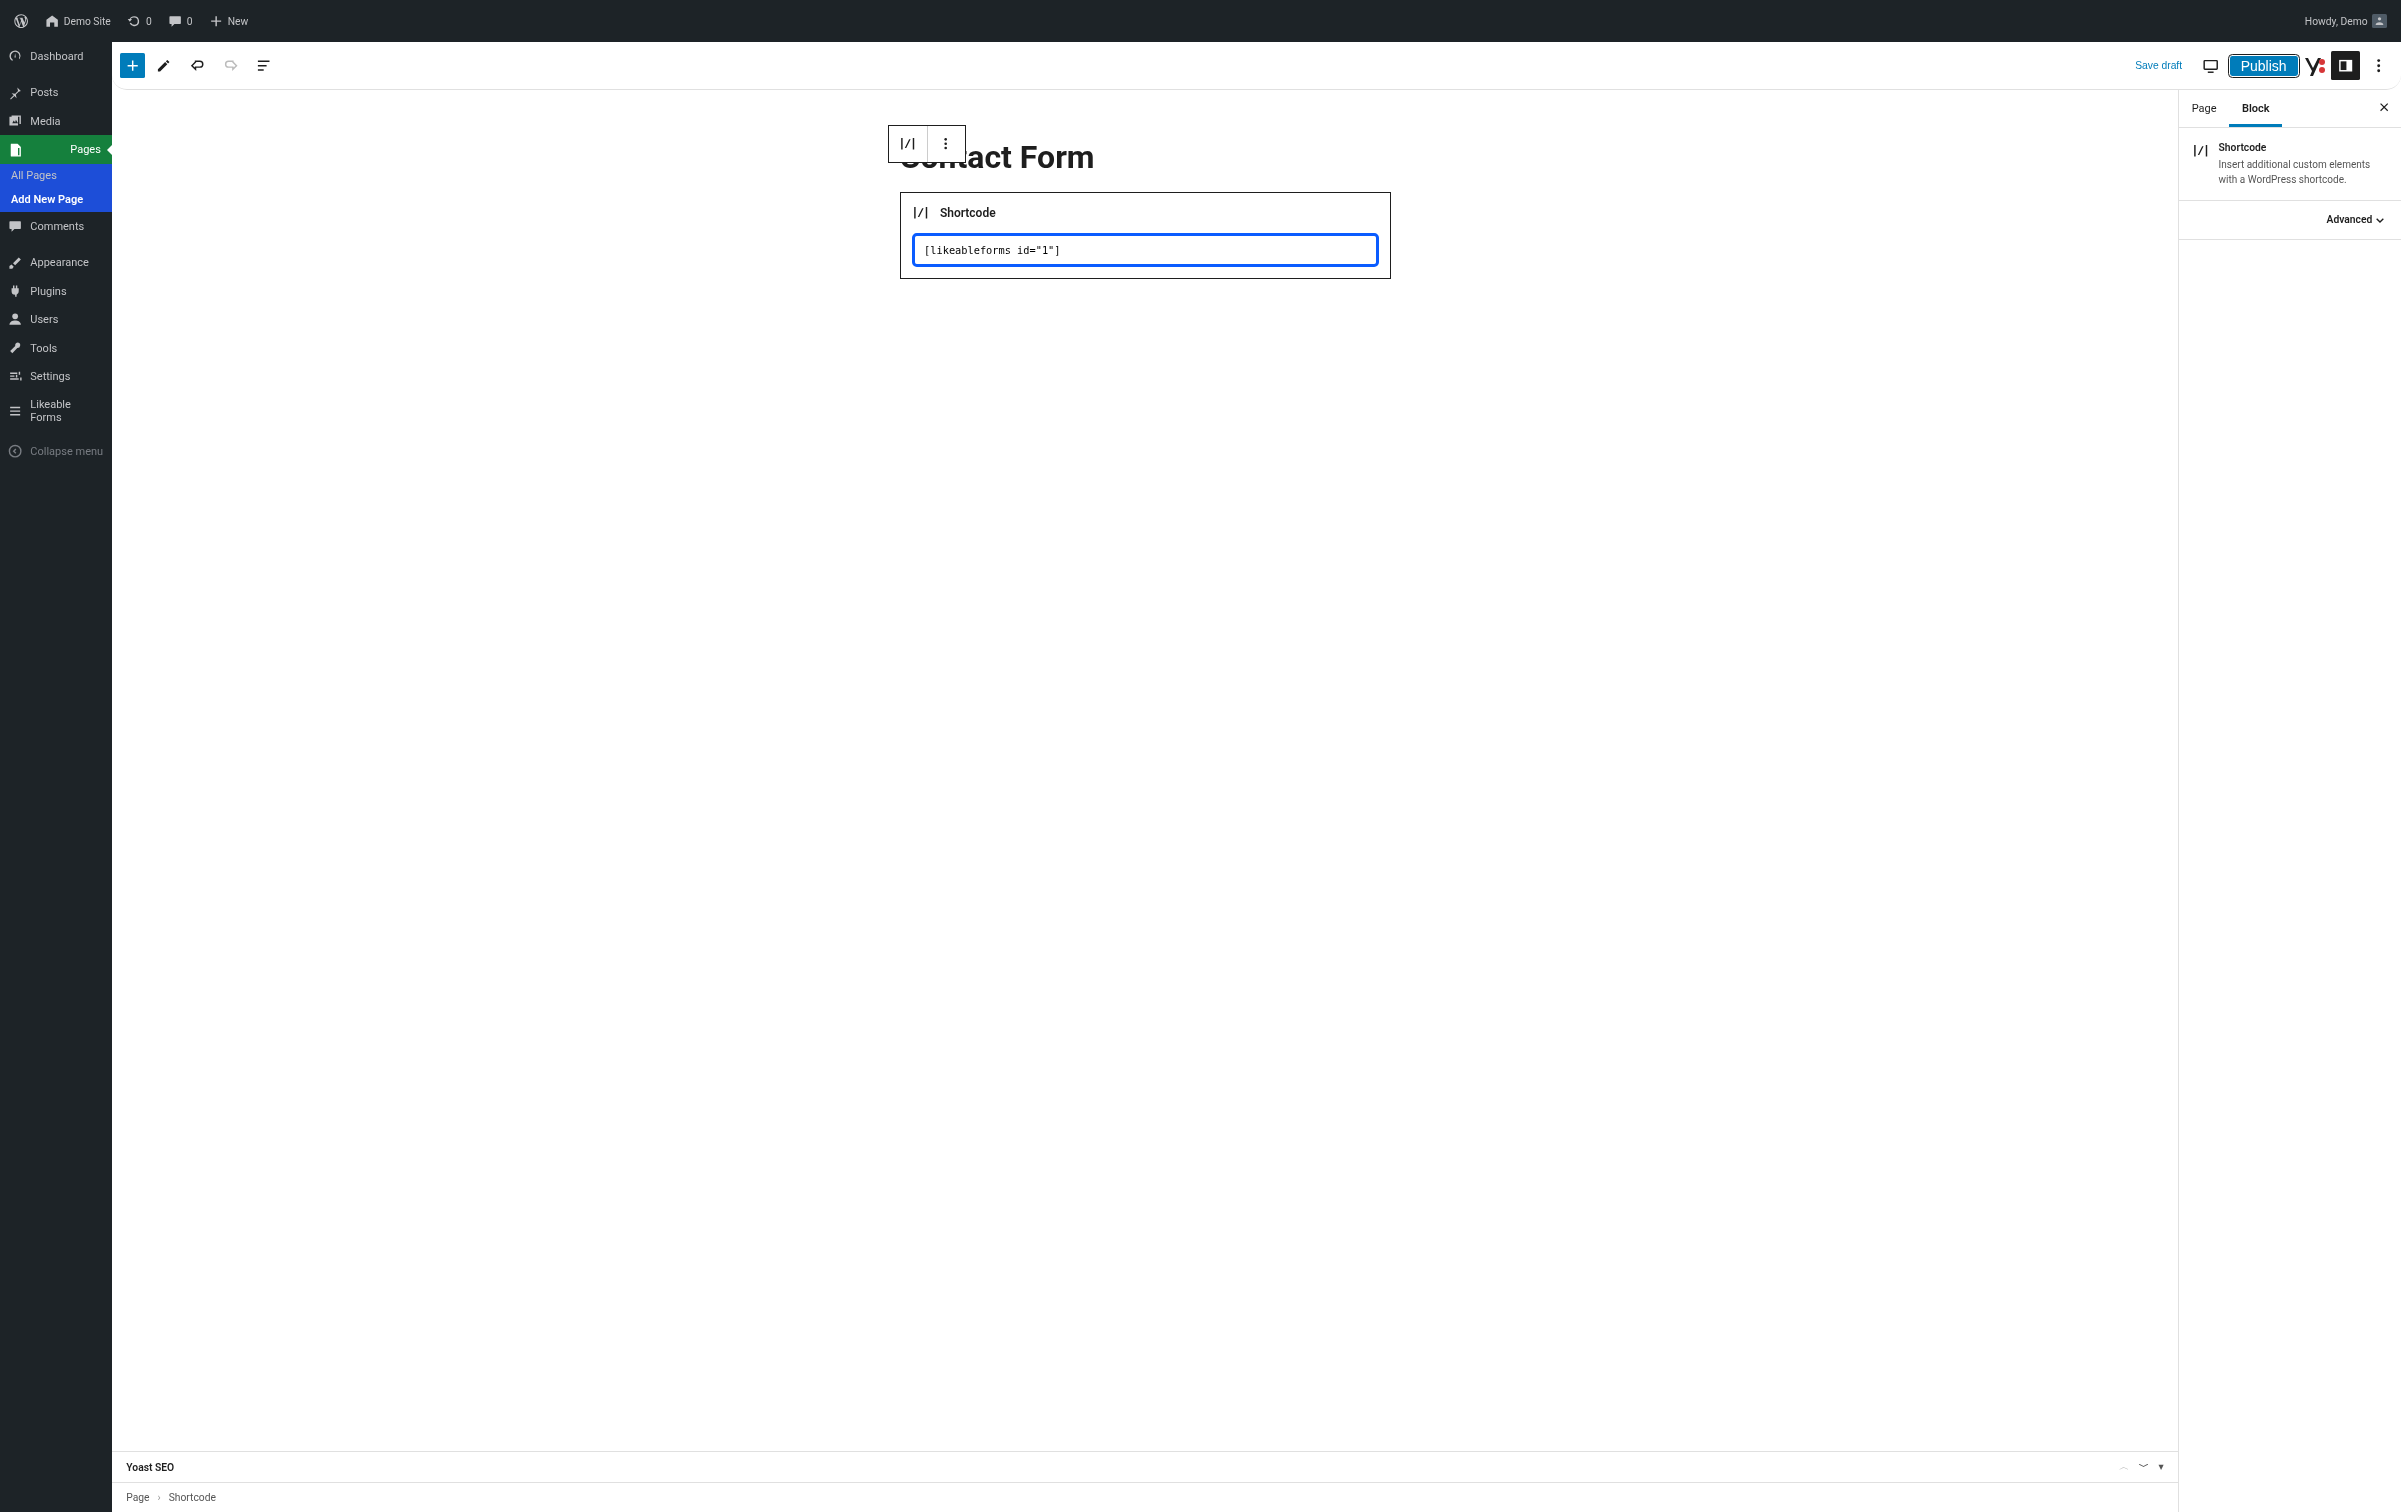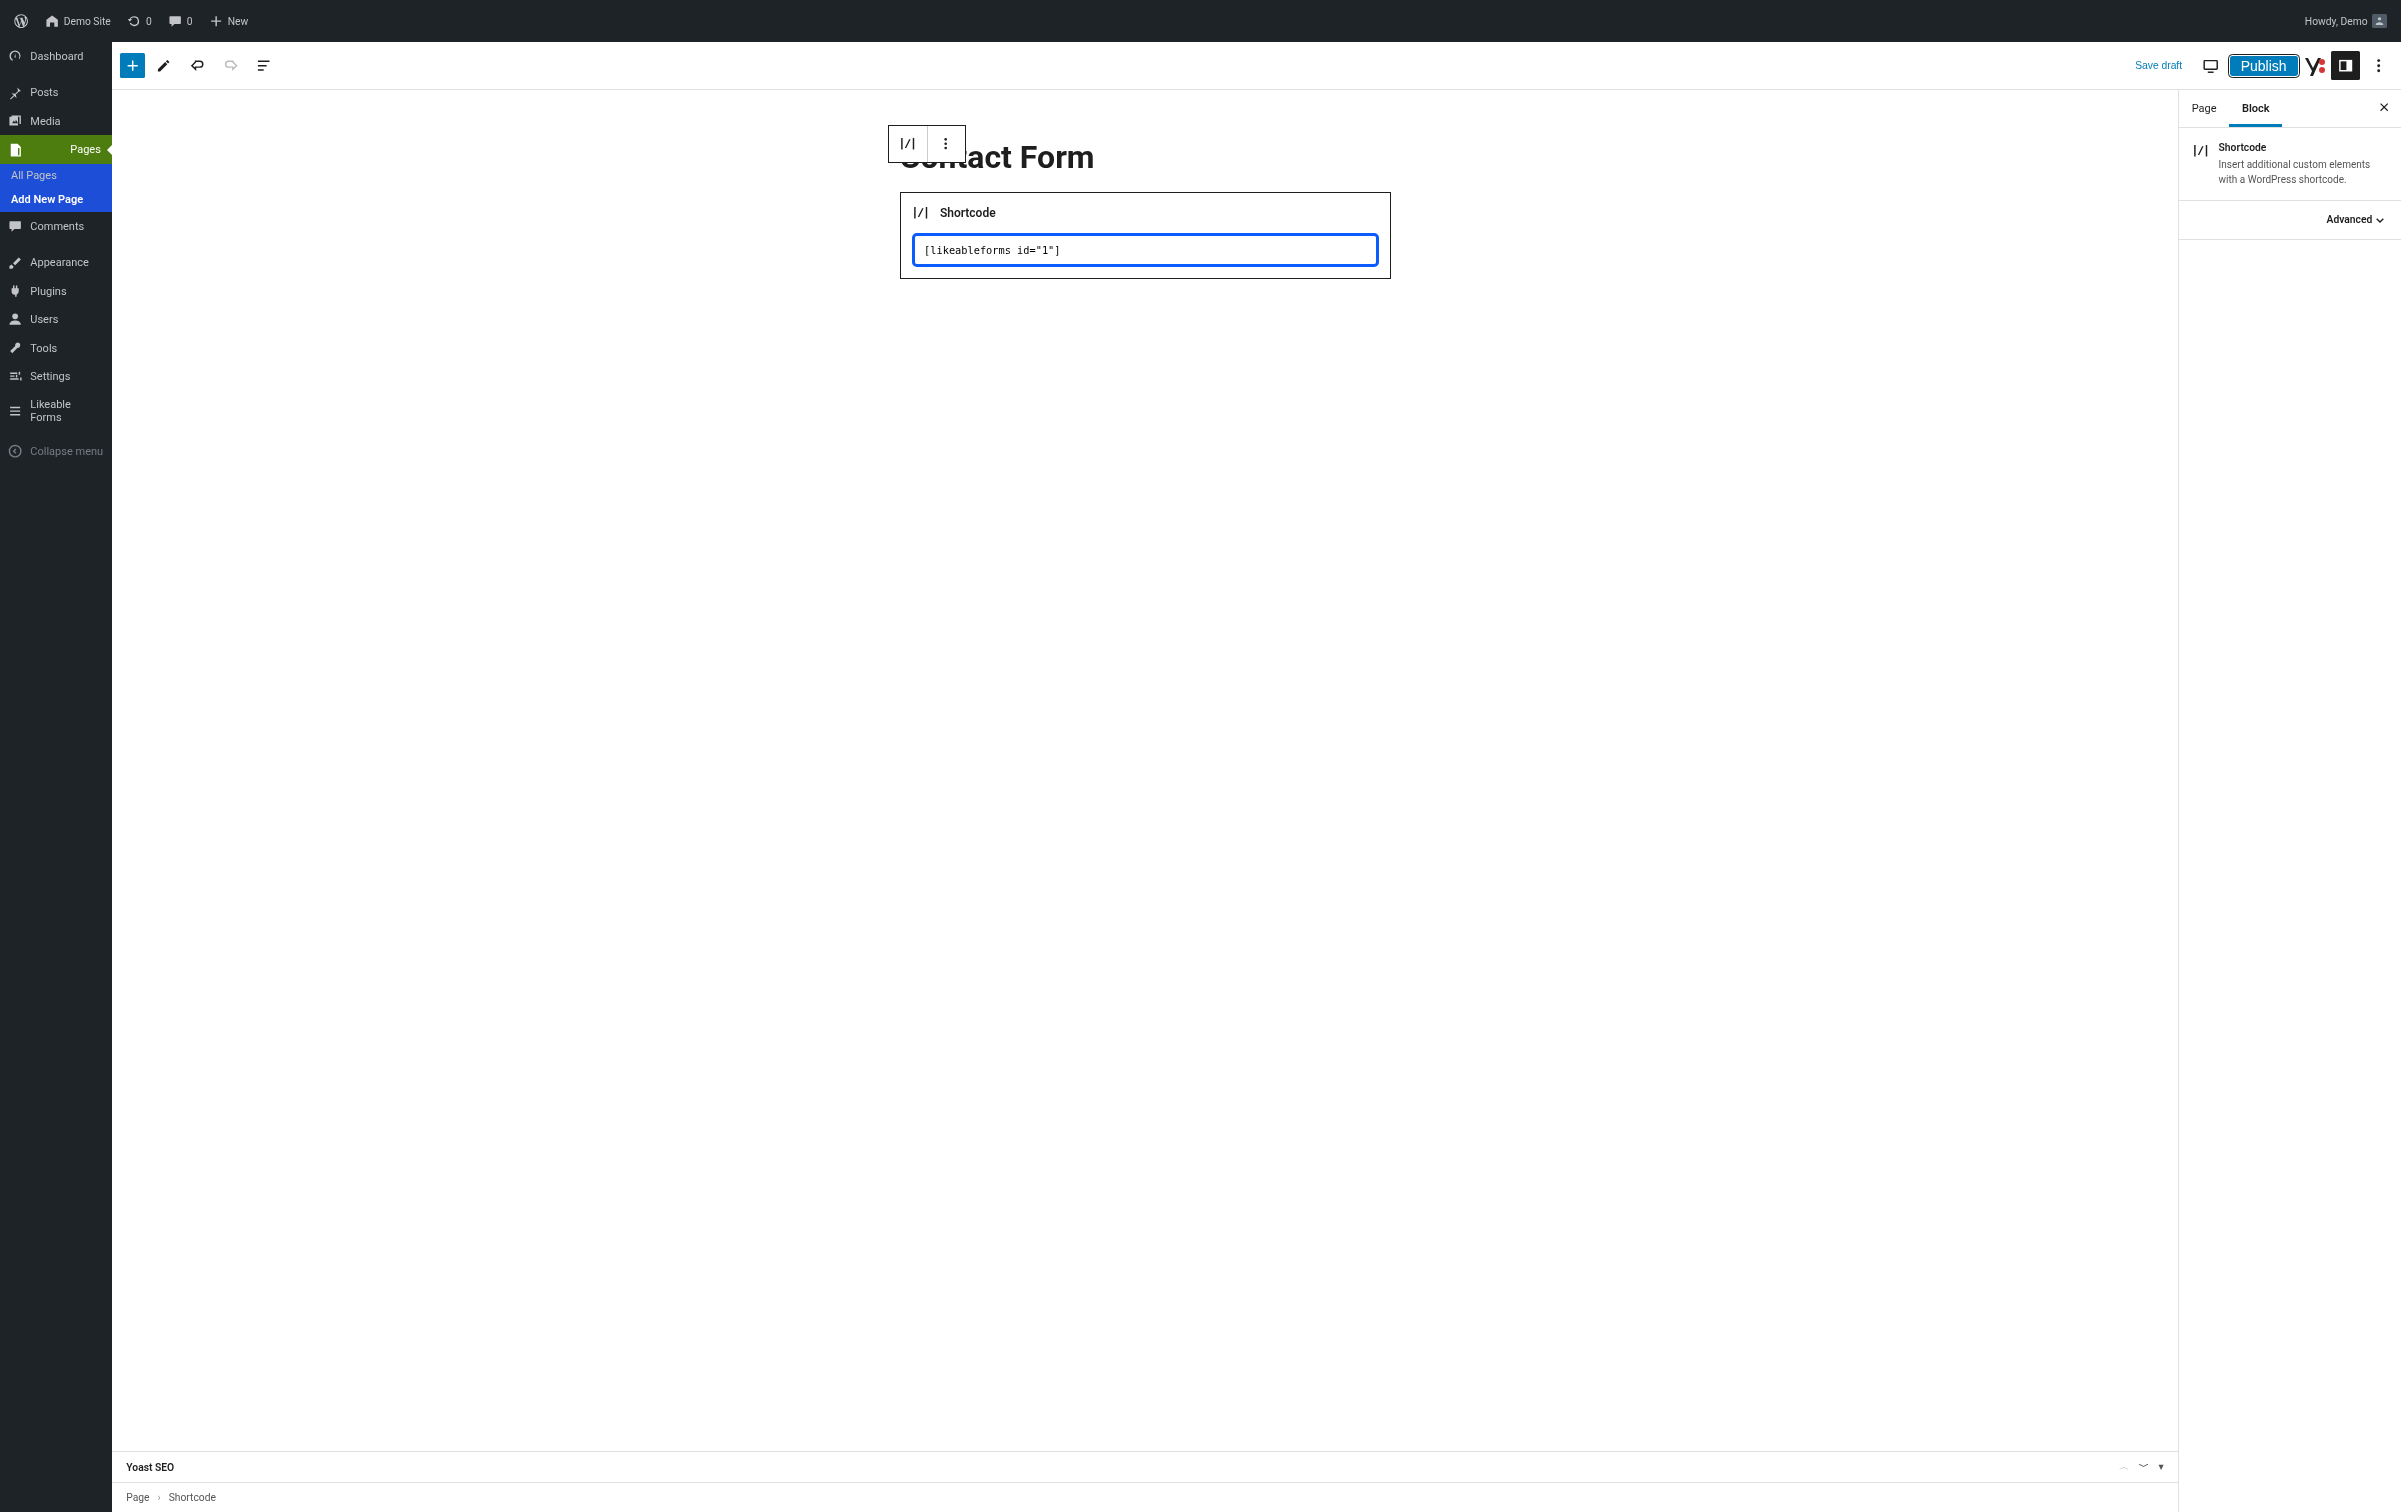--- a/index.html
+++ b/index.html
@@ -12,31 +12,31 @@
   .adminbar .ab-item { display: flex; align-items: center; gap: 4.8px; padding: 0 8px; height: 25px; cursor: pointer; color: #c3c4c7; }
   .adminbar svg { width: 14.3px; height: 14.3px; fill: currentColor; }
   .adminbar .avatar { width: 14.3px; height: 14.3px; background: #4f5b66; border-radius: 1.6px; display:flex;align-items:center;justify-content:center; }
 
   
   .app { flex: 1; display: flex; min-height: 0; }
 
   
   .adminmenu { width: 112px; background: #1d2327; color: #c3c4c7; display: flex; flex-direction: column; font-size: 11px; }
   .adminmenu .mi { display: flex; align-items: center; gap: 8px; padding: 7.1px 8px; cursor: pointer; color: #c3c4c7; position: relative; }
-  .adminmenu .mi.active { background: #4d7c0f; color: #fff; gap: 48px; }
+  .adminmenu .mi.active { background: #15803d; color: #fff; gap: 48px; }
   .adminmenu .mi.active::after { content:""; position:absolute; right:-0.8px; top:50%; transform:translateY(-50%); border:6.3px solid transparent; border-right-color:#fff; }
   .adminmenu .mi svg { width: 14.3px; height: 14.3px; fill: currentColor; flex-shrink: 0; }
   .adminmenu .submenu { background: #1d4ed8; }
   .adminmenu .submenu .si { padding: 5.5px 8px 5.5px 11px; cursor: pointer; color: #c3c4c7; }
   .adminmenu .submenu .si.current { color: #fff; font-weight: 600; }
   .adminmenu .collapse { margin-top: 6.3px; color: #787c82; }
 
   
   .editor { flex: 1; background: #fff; display: flex; flex-direction: column; min-width: 0; }
-  .editor-header { height: 48px; border-bottom: 0.8px solid #e0e0e0; display: flex; align-items: center; justify-content: space-between; padding: 0 8px; }
+  .editor-header { height: 48px; border-bottom: 0.8px solid #e0e0e0; display: flex; align-items: center; justify-content: space-between; padding: 0 8px; border-radius: 15px; }
   .eh-left, .eh-right { display: flex; align-items: center; gap: 4.8px; }
   .icon-btn { width: 28.5px; height: 28.5px; display: flex; align-items: center; justify-content: center; border: none; background: transparent; border-radius: 1.6px; cursor: pointer; color: #1e1e1e; }
   .icon-btn.primary { background: #1e1e1e; color: #fff; }
   .icon-btn.add { background: #007cba; color: #fff; width:25px;height:25px; border-radius:1.6px; }
   .icon-btn svg { width: 17.4px; height: 17.4px; fill: currentColor; }
   .icon-btn.disabled { color: #bbb; cursor: default; }
   .save-draft { color: #007cba; background: none; border: none; font-size: 10.3px; padding: 6.3px 9.5px; cursor: pointer; }
   .publish-btn { background: #007cba; color: #fff; border: none; padding: 2px 11px; border-radius: 1.6px; font-size: 14px; cursor: pointer; outline: 1.6px solid #1e1e1e; outline-offset: 1.6px; border-radius:2.4px;}
   .yoast-indicator { width: 24px; height: 24px; display:flex; align-items:center; justify-content:center; }
 

